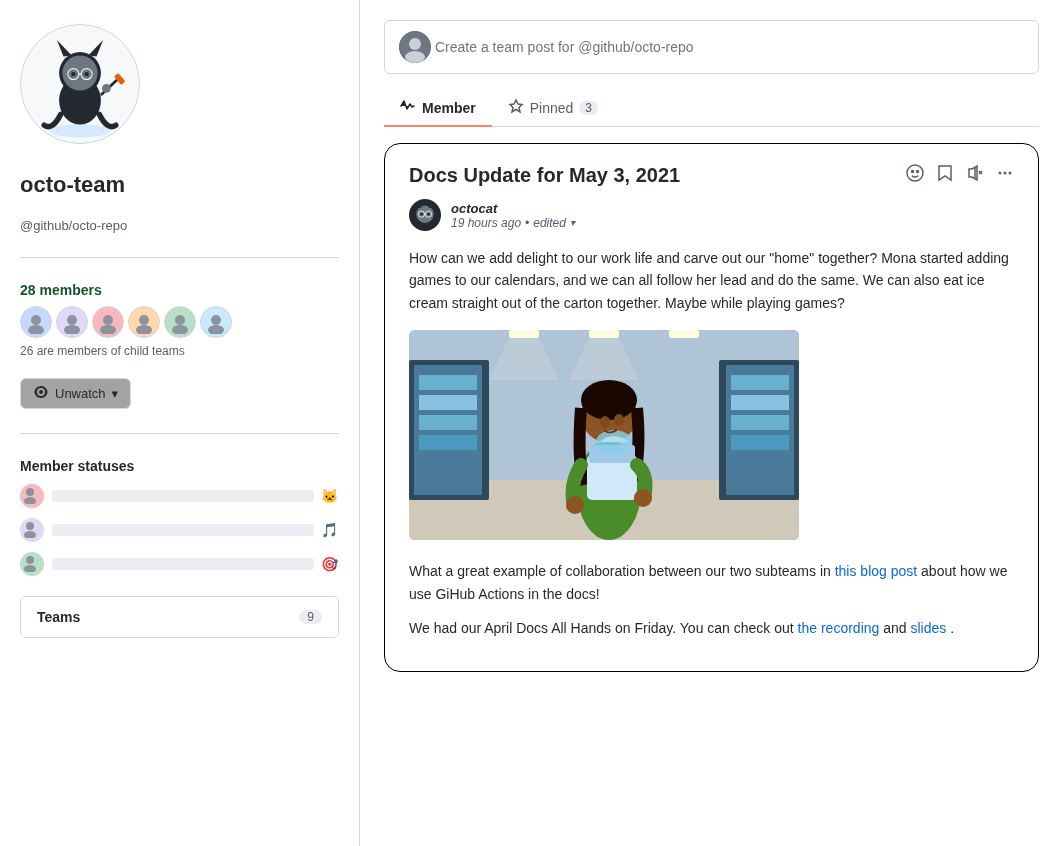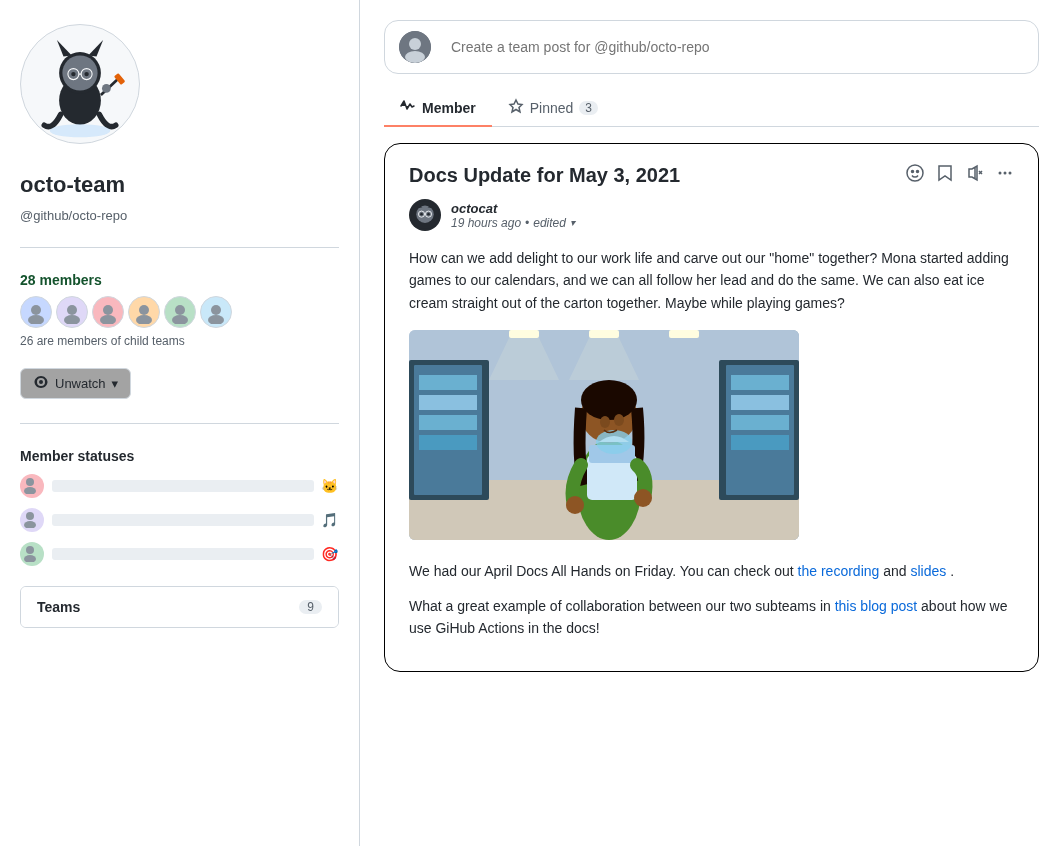--- a/index.html
+++ b/index.html
@@ -40,21 +40,21 @@
     
     .octocat-illustration {
       width: 110px;
       height: 110px;
     }
 
     .team-name {
       font-size: 22px;
       font-weight: 600;
       color: #24292f;
-      margin-bottom: 10px;
+      margin-bottom: 20px;
     }
 
     .team-handle {
       font-size: 13px;
       color: #57606a;
     }
 
     .divider {
       height: 1px;
       background: #d0d7de;
@@ -207,23 +207,23 @@
       background: #fff;
       padding: 20px 24px;
       display: flex;
       flex-direction: column;
       gap: 16px;
     }
 
     .create-post-bar {
       display: flex;
       align-items: center;
-      gap: 20px;
+      gap: 4px;
       border: 1px solid #d0d7de;
-      border-radius: 14px;
+      border-radius: 6px;
       padding: 10px 14px;
     }
 
     .post-avatar {
       width: 32px;
       height: 32px;
       border-radius: 50%;
       background: #6e7681;
       flex-shrink: 0;
       display: flex;
@@ -704,28 +704,28 @@
 
         <circle cx="166" cy="175" r="9" fill="#8d5524"></circle>
         <circle cx="234" cy="168" r="9" fill="#8d5524"></circle>
 
         <path d="M195 100 Q200 105 208 100" stroke="#5a3010" stroke-width="1.5" fill="none"></path>
       </svg>
     </div>
 
 
     <p class="post-body-section">
+      <span>What a great example of collaboration between our two subteams in</span>
+      <a class="link" href="#">this blog post</a>
+      <span>about how we use GiHub Actions in the docs!</span>
+    </p>
+
+    <p class="post-body-section">
       <span>We had our April Docs All Hands on Friday. You can check out</span>
       <a class="link" href="#">the recording</a>
       <span>and</span>
       <a class="link" href="#">slides</a>
       <span>.</span>
     </p>
 
-    <p class="post-body-section">
-      <span>What a great example of collaboration between our two subteams in</span>
-      <a class="link" href="#">this blog post</a>
-      <span>about how we use GiHub Actions in the docs!</span>
-    </p>
-
   </div>
 
 </div>
 
 </body></html>

